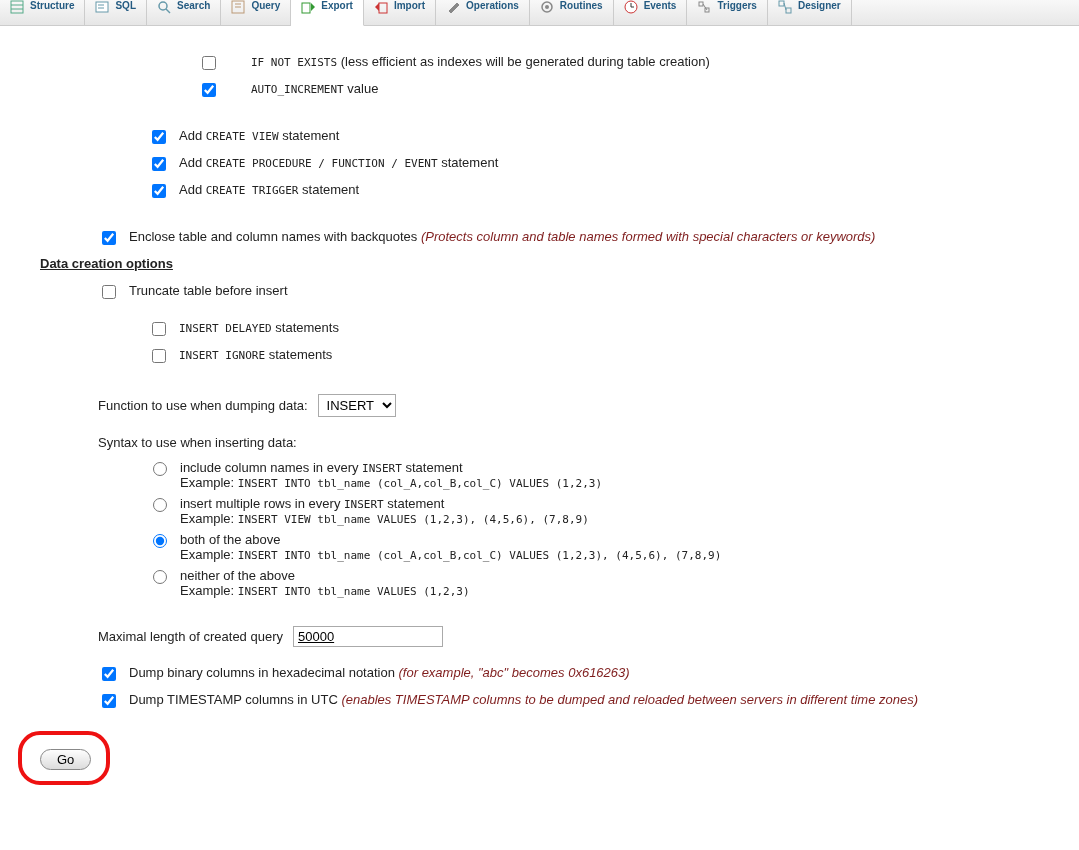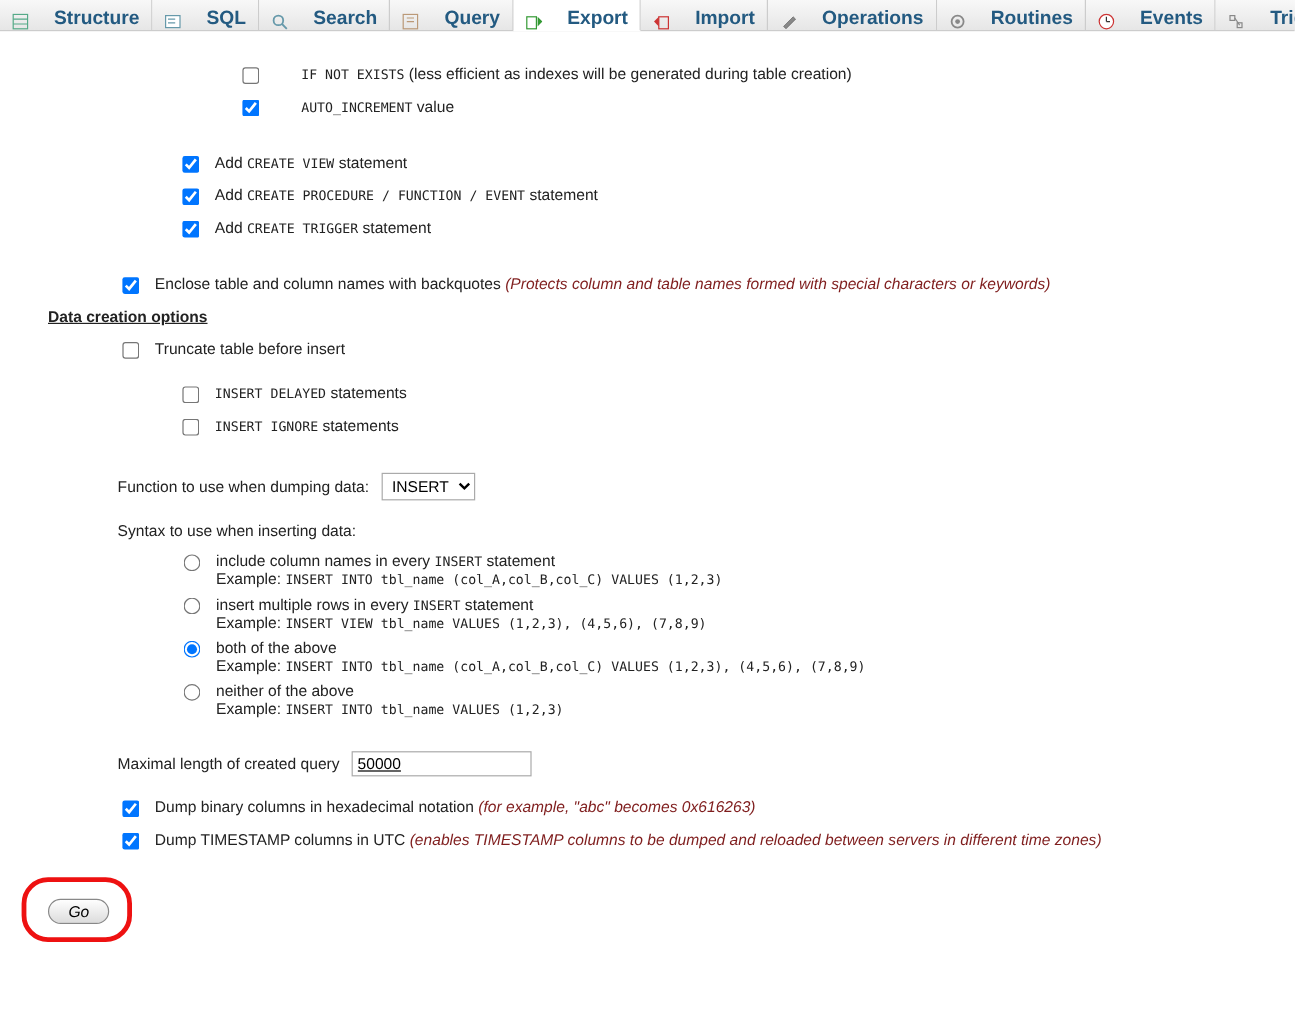--- a/index.html
+++ b/index.html
@@ -13,27 +13,27 @@
     width: 1079px;
   }
   .tabs {
     display: flex;
     background: linear-gradient(#f8f8f8, #e8e8e8);
     border-bottom: 1px solid #ccc;
     height: 26px;
   }
   .tab {
     display: flex;
-    align-items: flex-end;
-    gap: 21px;
+    align-items: flex-start;
+    gap: 6px;
     padding: 0 10px;
     border-right: 1px solid #ccc;
     color: #235a81;
     font-weight: bold;
-    font-size: 16px;
+    font-size: 10px;
     cursor: pointer;
     background: linear-gradient(#f8f8f8, #e6e6e6);
   }
   .tab.active {
     background: #fff;
     border-bottom: 1px solid #fff;
     margin-bottom: -1px;
   }
   .tab .ico {
     width: 14px;
@@ -97,21 +97,20 @@
     border: 4px solid #e11;
     border-radius: 22px;
   }
   button.go {
     background: linear-gradient(#fefefe, #dcdcdc);
     border: 1px solid #888;
     border-radius: 11px;
     padding: 2px 16px;
     font-size: 13px;
     cursor: pointer;
-    font-style: italic;
   }
   .gap-top { margin-top: 28px; }
   .gap-top-sm { margin-top: 18px; }
 </style>
 </head>
 <body>
 
 <div class="tabs">
   <div class="tab">
       <span class="ico">

